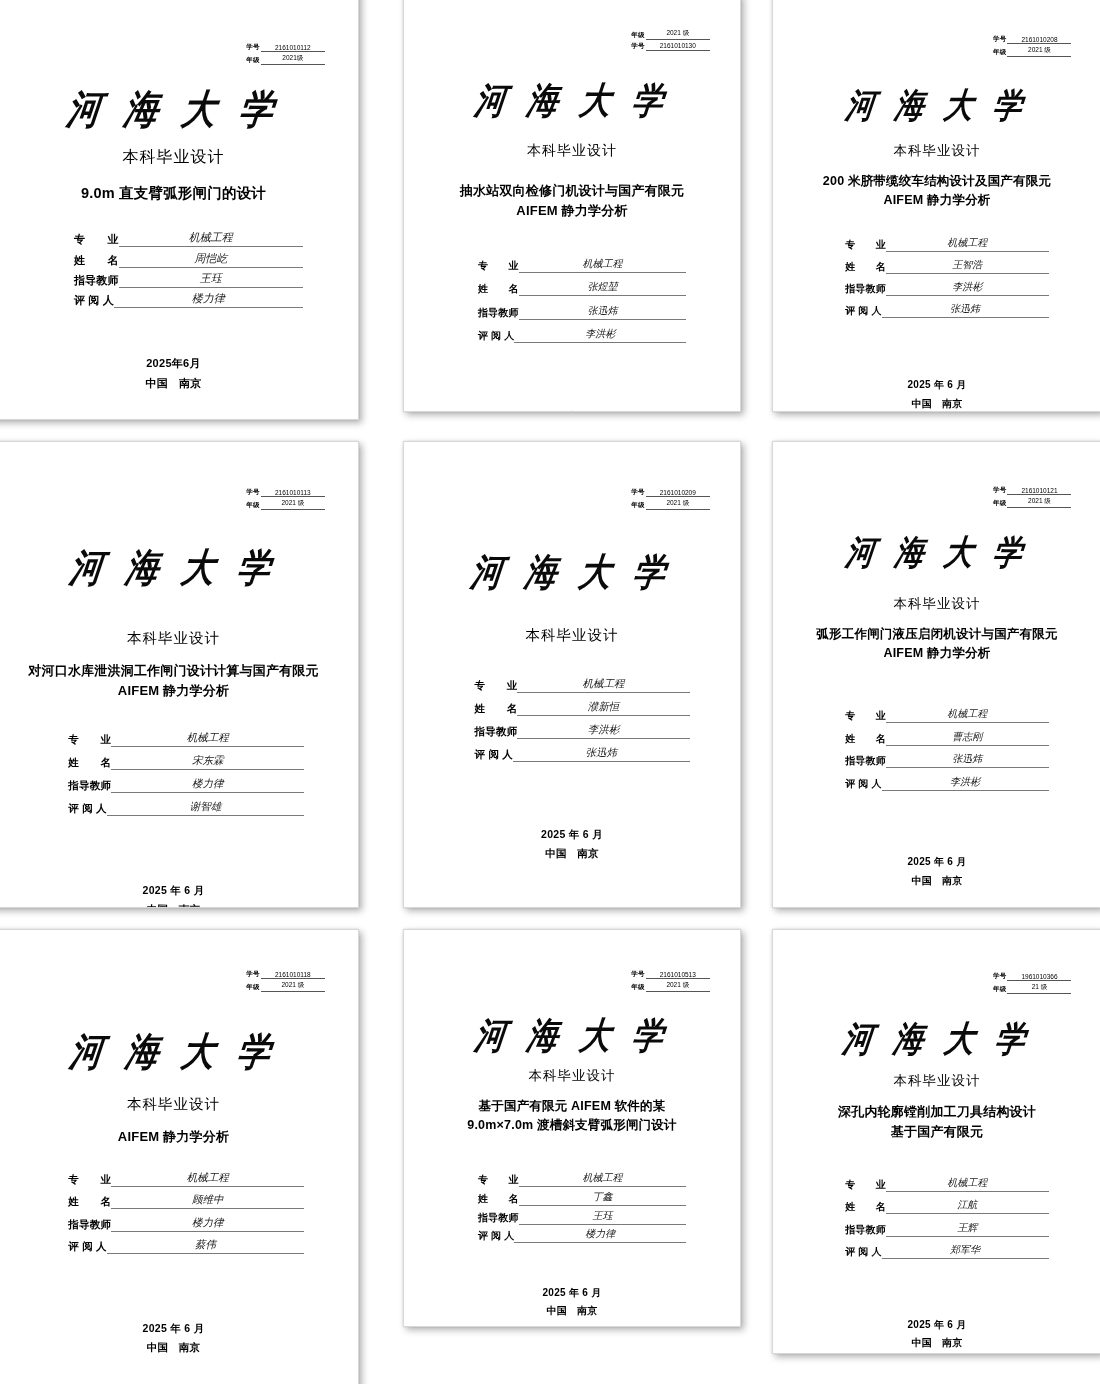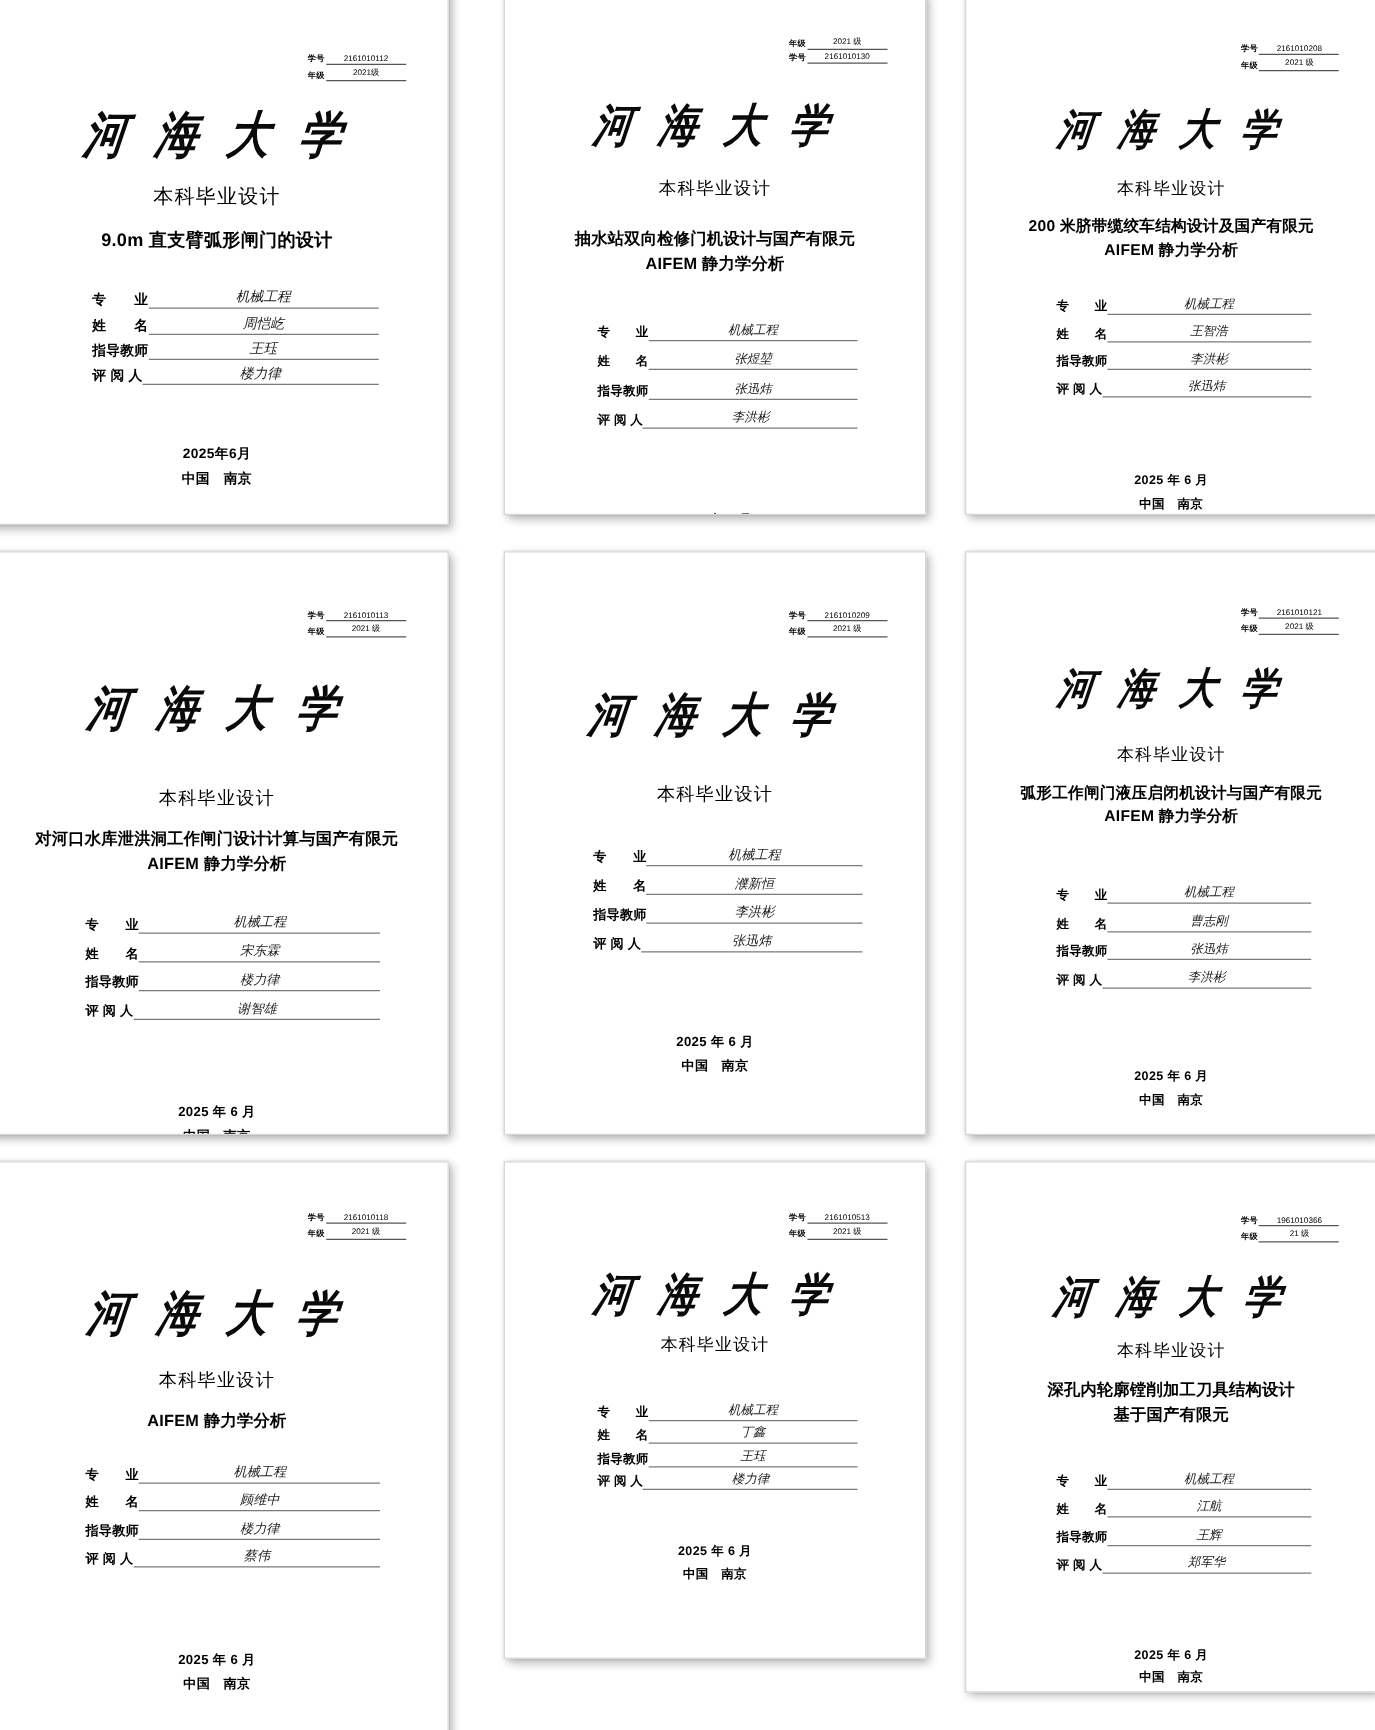--- a/index.html
+++ b/index.html
@@ -434,20 +434,24 @@
             <span class="idlabel">学号</span>
             <span class="idvalue">2161010513</span>
           </div>
           <div class="idrow">
             <span class="idlabel">年级</span>
             <span class="idvalue">2021 级</span>
           </div>
         </div>
         <div class="logo" style="font-size: 31px; margin-top: 26px;">河 海 大 学</div>
         <div class="doctype" style="font-size: 13.5px; margin-top: 16px;">本科毕业设计</div>
+        <div class="title" style="font-size: 12.5px; margin-top: 12.15px;">
+          <div>基于国产有限元 AIFEM 软件的某</div>
+          <div>9.0m×7.0m 渡槽斜支臂弧形闸门设计</div>
+        </div>
         <div class="fields" style="margin-top: 36px; width: 62%; margin-left: 6%; font-size: 10px;">
           <div class="frow" style="margin-bottom: 2.6px;">
             <span class="flabel">专　　业</span>
             <span class="fvalue">机械工程</span>
           </div>
           <div class="frow" style="margin-bottom: 2.6px;">
             <span class="flabel">姓　　名</span>
             <span class="fvalue">丁鑫</span>
           </div>
           <div class="frow" style="margin-bottom: 2.6px;">

